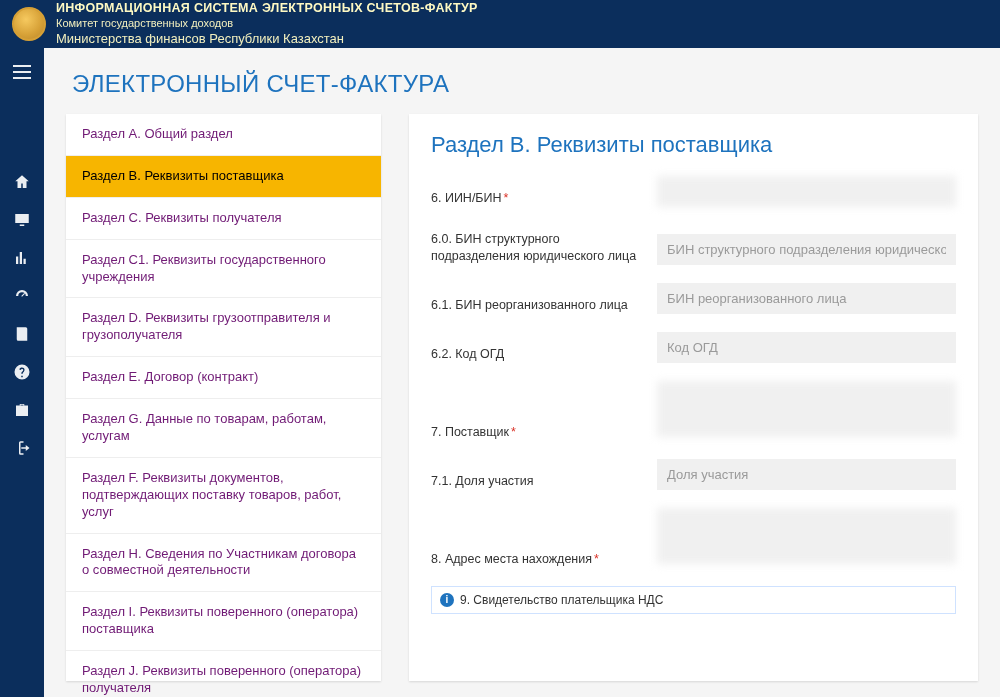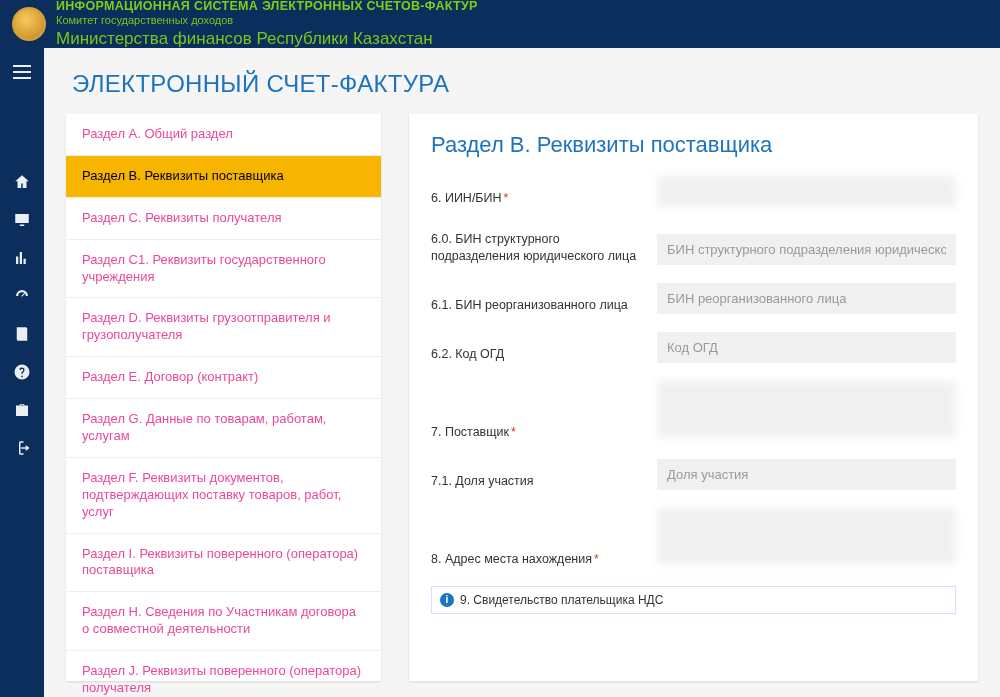--- a/index.html
+++ b/index.html
@@ -1,38 +1,38 @@
 <!DOCTYPE html>
 <html><head>
   <meta charset="utf-8">
   <style>
     * { margin: 0; padding: 0; box-sizing: border-box; }
     body { font-family: Arial, "Helvetica Neue", sans-serif; background: #f5f5f5; width: 1000px; height: 697px; overflow: hidden; }
 
-    .top-header { background: #0b2e5c; color: #84cc16; display: flex; align-items: center; padding: 6px 12px; height: 48px; }
+    .top-header { background: #0b2e5c; color: #fef9c3; display: flex; align-items: center; padding: 6px 12px; height: 48px; }
     .logo { width: 34px; height: 34px; border-radius: 50%; background: radial-gradient(circle at 40% 35%, #f6c95f 0%, #d6a036 60%, #b8862e 100%); border: 2px solid #d6a036; margin-right: 10px; flex: 0 0 auto; }
     .header-titles { line-height: 1.25; }
     .header-titles .line1 { font-size: 12.5px; font-weight: 700; letter-spacing: .3px; }
     .header-titles .line2 { font-size: 11px; opacity: .95; }
-    .header-titles .line3 { font-size: 17px; opacity: .95; }
+    .header-titles .line3 { font-size: 13px; opacity: .95; }
 
     .app-body { display: flex; height: calc(100% - 48px); border-radius: 31px; }
 
     .left-rail { width: 44px; background: #0b2e5c; color: #fff; display: flex; flex-direction: column; align-items: center; gap: 18px; padding-top: 14px; }
     .left-rail .rail-icon { width: 20px; height: 20px; display: flex; align-items: center; justify-content: center; cursor: pointer; opacity: .92; }
     .left-rail .rail-icon svg { fill: #fff; }
     .left-rail .hamburger { flex-direction: column; gap: 4px; }
     .left-rail .hamburger span { display: block; width: 18px; height: 2px; background: #fff; }
 
     .content { flex: 1; padding: 22px 22px 0 22px; overflow: hidden; }
     .page-title { font-size: 24px; color: #1e73be; font-weight: 400; margin: 0 0 16px 6px; letter-spacing: .3px; }
 
     .columns { display: flex; gap: 28px; height: calc(100% - 60px); }
     .nav-col { width: 315px; background: #fff; box-shadow: 0 1px 2px rgba(0,0,0,.12); }
-    .nav-item { padding: 12px 16px; font-size: 13px; color: #ec4899; border-bottom: 1px solid #eee; cursor: pointer; line-height: 1.3; }
+    .nav-item { padding: 12px 16px; font-size: 13px; color: #701a75; border-bottom: 1px solid #eee; cursor: pointer; line-height: 1.3; }
     .nav-item:last-child { border-bottom: none; }
     .nav-item.active { background: #f7b500; color: #000; }
 
     .form-col { flex: 1; background: #fff; box-shadow: 0 1px 2px rgba(0,0,0,.12); padding: 18px 22px 18px 22px; overflow-y: auto; }
     .section-title { font-size: 22px; color: #1e73be; font-weight: 400; margin-bottom: 18px; }
 
     .field-row { display: flex; align-items: flex-end; margin-bottom: 18px; gap: 16px; }
     .field-label { width: 210px; font-size: 12.5px; color: #333; line-height: 1.35; padding-top: 6px; }
     .field-label .req { color: #d93025; margin-left: 2px; }
     .field-input { flex: 1; }
@@ -116,22 +116,22 @@
     <div class="columns">
       <div class="nav-col" id="nav-col">
           <div class="nav-item">Раздел A. Общий раздел</div>
           <div class="nav-item active">Раздел B. Реквизиты поставщика</div>
           <div class="nav-item">Раздел C. Реквизиты получателя</div>
           <div class="nav-item">Раздел C1. Реквизиты государственного учреждения</div>
           <div class="nav-item">Раздел D. Реквизиты грузоотправителя и грузополучателя</div>
           <div class="nav-item">Раздел E. Договор (контракт)</div>
           <div class="nav-item">Раздел G. Данные по товарам, работам, услугам</div>
           <div class="nav-item">Раздел F. Реквизиты документов, подтверждающих поставку товаров, работ, услуг</div>
+          <div class="nav-item">Раздел H. Сведения по Участникам договора о совместной деятельности</div>
           <div class="nav-item">Раздел I. Реквизиты поверенного (оператора) поставщика</div>
-          <div class="nav-item">Раздел H. Сведения по Участникам договора о совместной деятельности</div>
           <div class="nav-item">Раздел J. Реквизиты поверенного (оператора) получателя</div>
         </div>
 
       <div class="form-col">
         <div class="section-title">Раздел B. Реквизиты поставщика</div>
 
         <div class="field-row">
           <div class="field-label"><span>6. ИИН/БИН</span><span class="req">*</span></div>
           <div class="field-input"><input class="blurred" placeholder="" style=""></div>
         </div>

